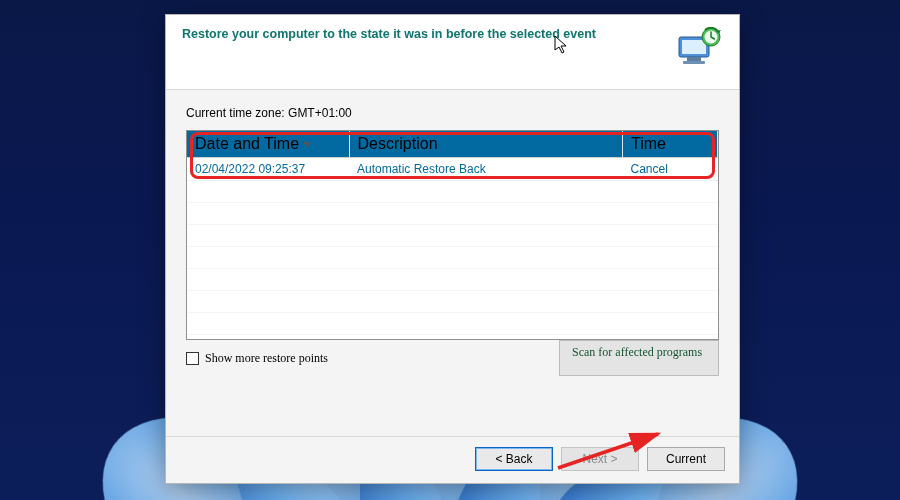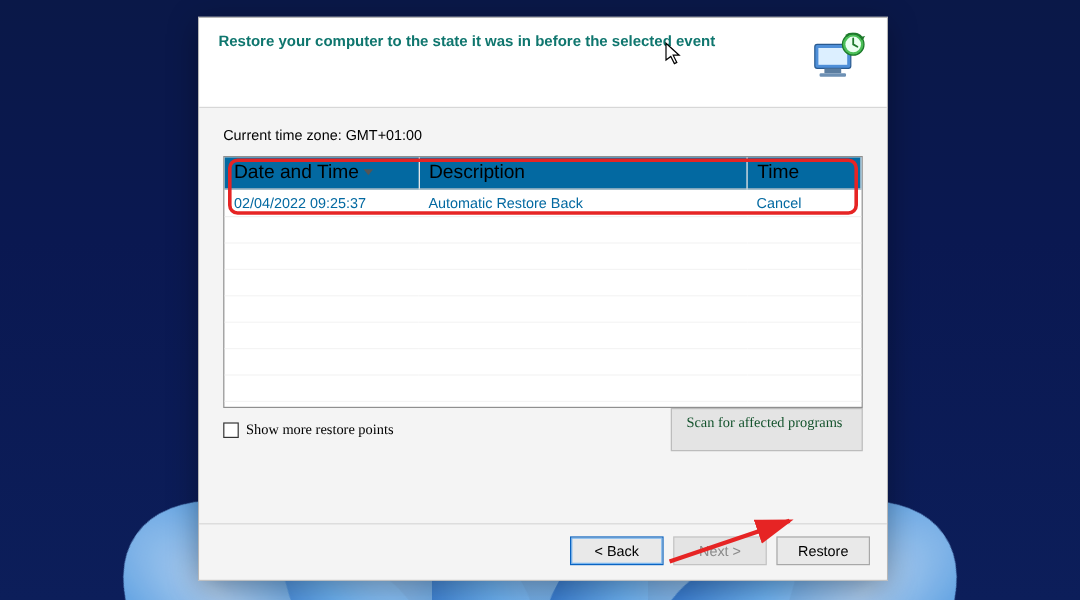--- a/index.html
+++ b/index.html
@@ -298,21 +298,21 @@
         <span class="checkbox"></span>
         <span>Show more restore points</span>
       </label>
       <div class="scan-btn">Scan for affected programs</div>
     </div>
   </div>
 
   <div class="footer-section">
     <div class="wbtn focus">&lt; Back</div>
     <div class="wbtn disabled">Next &gt;</div>
-    <div class="wbtn">Restore</div>
+    <div class="wbtn">Current</div>
   </div>
 </div>
 
 <div class="cursor">
   <svg width="16" height="20" viewBox="0 0 16 20">
     <path d="M1 1 L1 15 L5 12 L8 18 L10 17 L7 11 L12 11 Z" fill="#fff" stroke="#000" stroke-width="1"></path>
   </svg>
 </div>
 
 <svg class="annot-arrow" viewBox="0 0 130 60">

